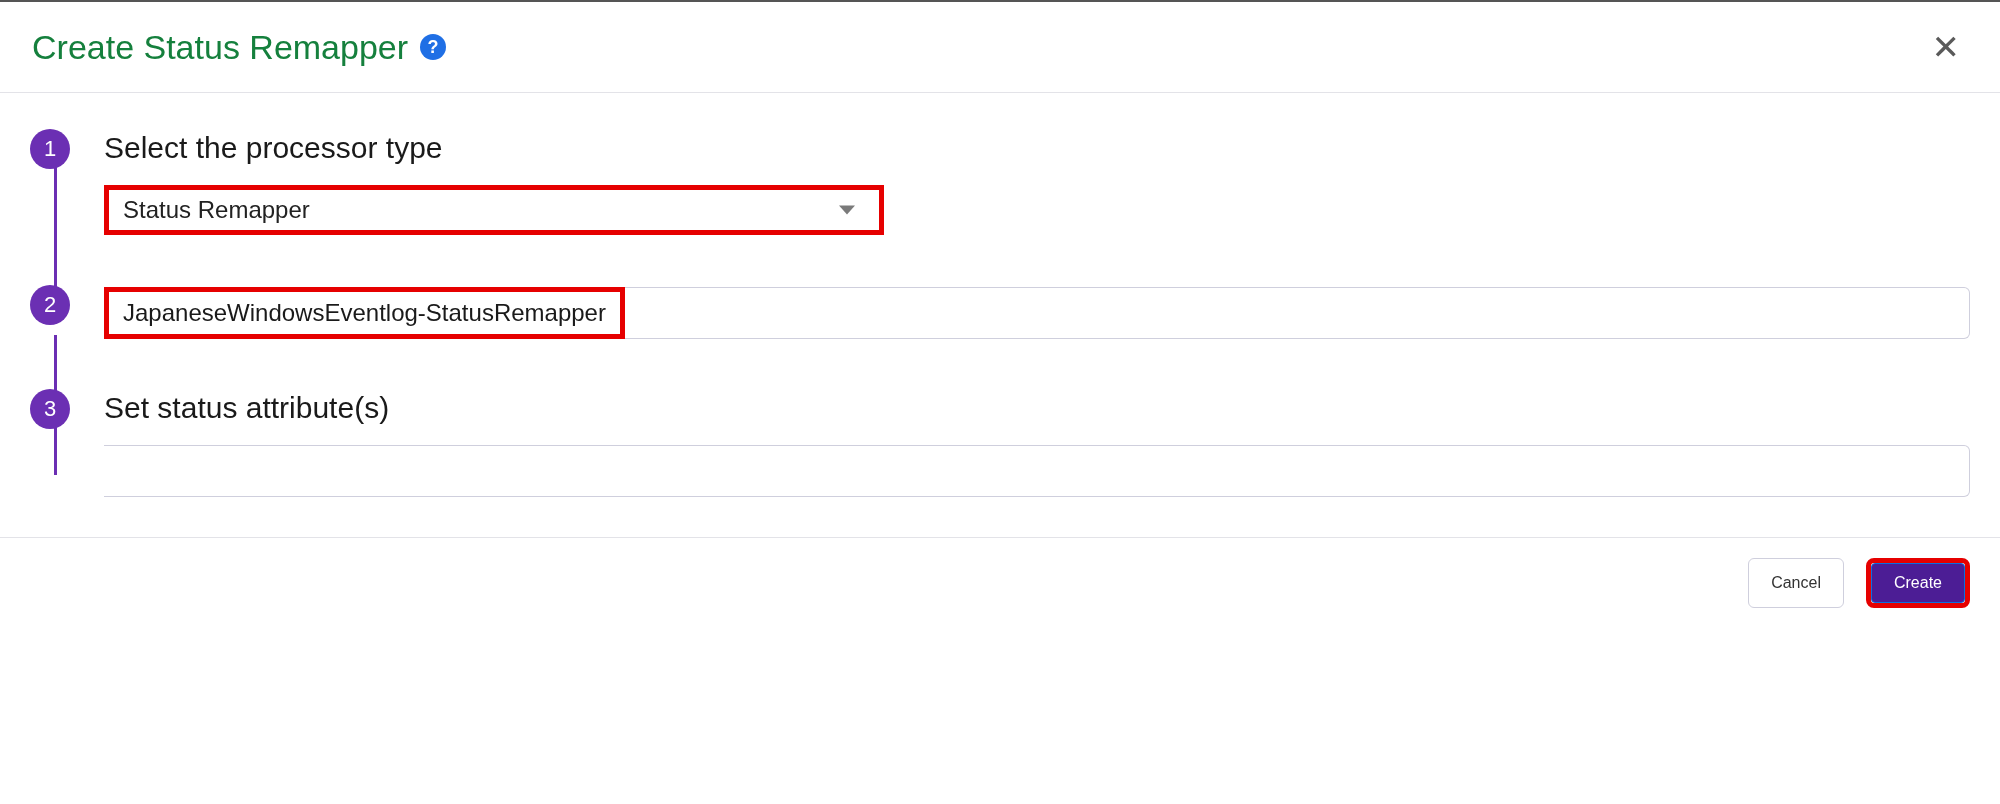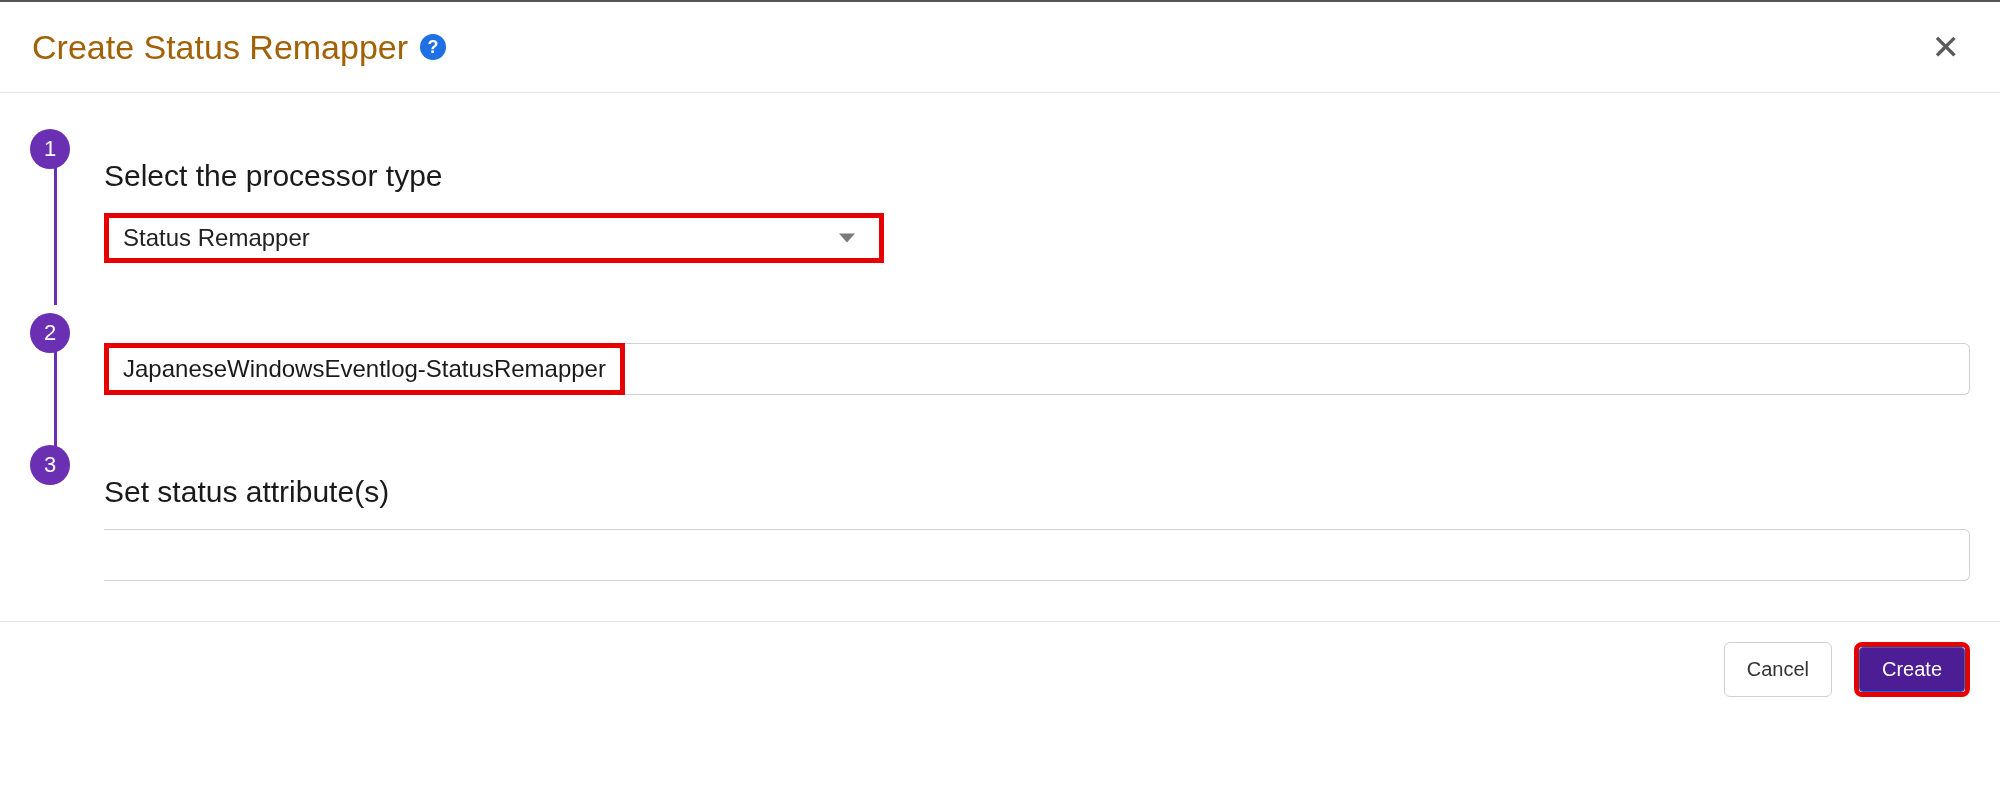--- a/index.html
+++ b/index.html
@@ -24,21 +24,21 @@
     border-bottom: 1px solid #e3e3e8;
   }
   .modal-title-wrap {
     display: flex;
     align-items: center;
     gap: 12px;
   }
   .modal-title {
     font-size: 34px;
     font-weight: 500;
-    color: #a16207;
+    color: #15803d;
   }
   .help-circle {
     width: 26px;
     height: 26px;
     border-radius: 50%;
     background: #1f6fe5;
     color: #fff;
     font-size: 18px;
     font-weight: 700;
     display: flex;
@@ -88,21 +88,20 @@
     display: flex;
     align-items: center;
     justify-content: center;
     flex: 0 0 40px;
     margin-right: 34px;
     z-index: 1;
   }
   .step-content {
     flex: 1;
     padding-top: 2px;
-    margin-top: 28px;
   }
   .step-title {
     font-size: 30px;
     font-weight: 400;
     color: #1a1a1a;
     margin-bottom: 20px;
   }
   
   .select-wrap {
     position: relative;
@@ -172,21 +171,21 @@
     border-top-right-radius: 6px;
     border-bottom-right-radius: 6px;
   }
   .modal-footer {
     display: flex;
     justify-content: flex-end;
     gap: 22px;
     padding: 20px 30px 24px 30px;
   }
   .btn {
-    font-size: 20px;
+    font-size: 16px;
     padding: 10px 22px;
     border-radius: 6px;
     cursor: pointer;
   }
   .btn-cancel {
     background: #fff;
     border: 1px solid #cfcfdd;
     color: #333;
   }
   .btn-create-wrap {

